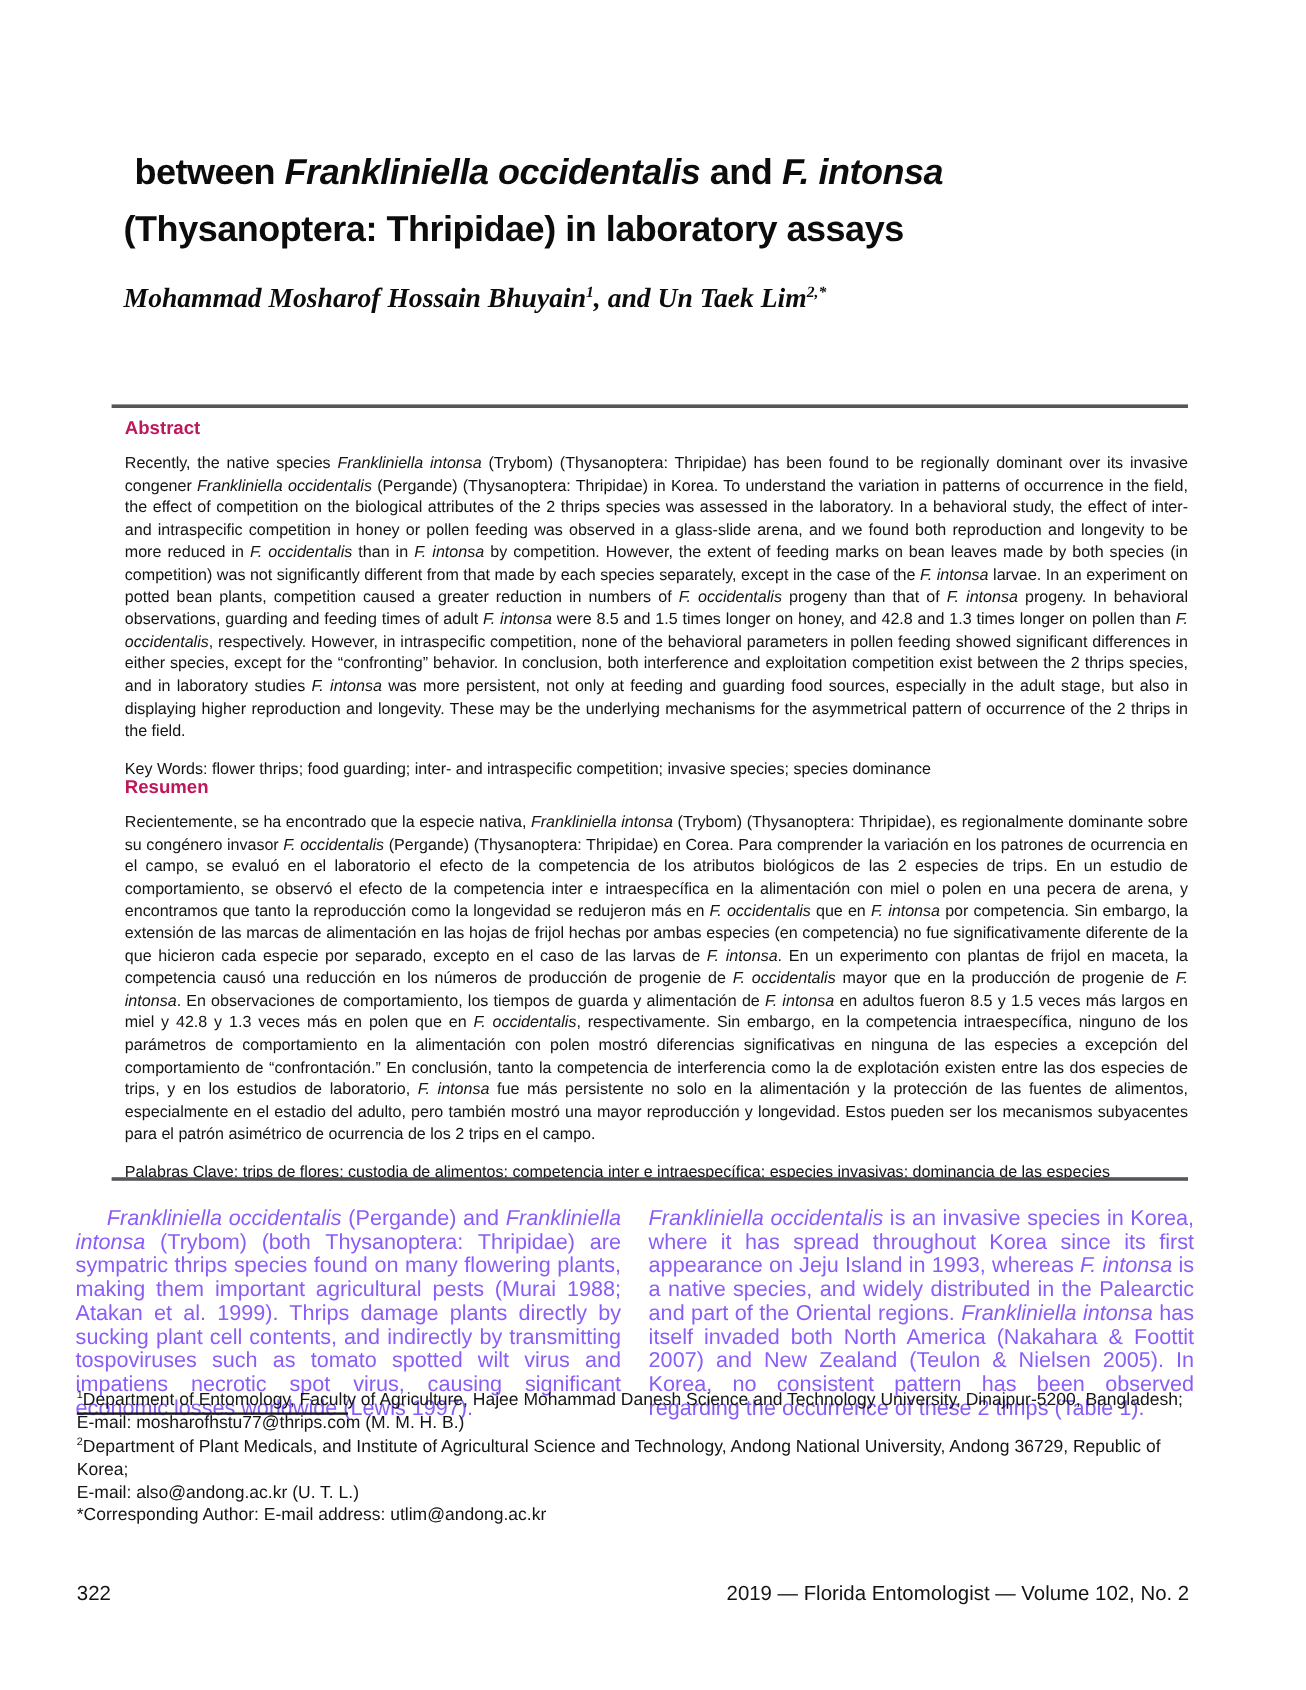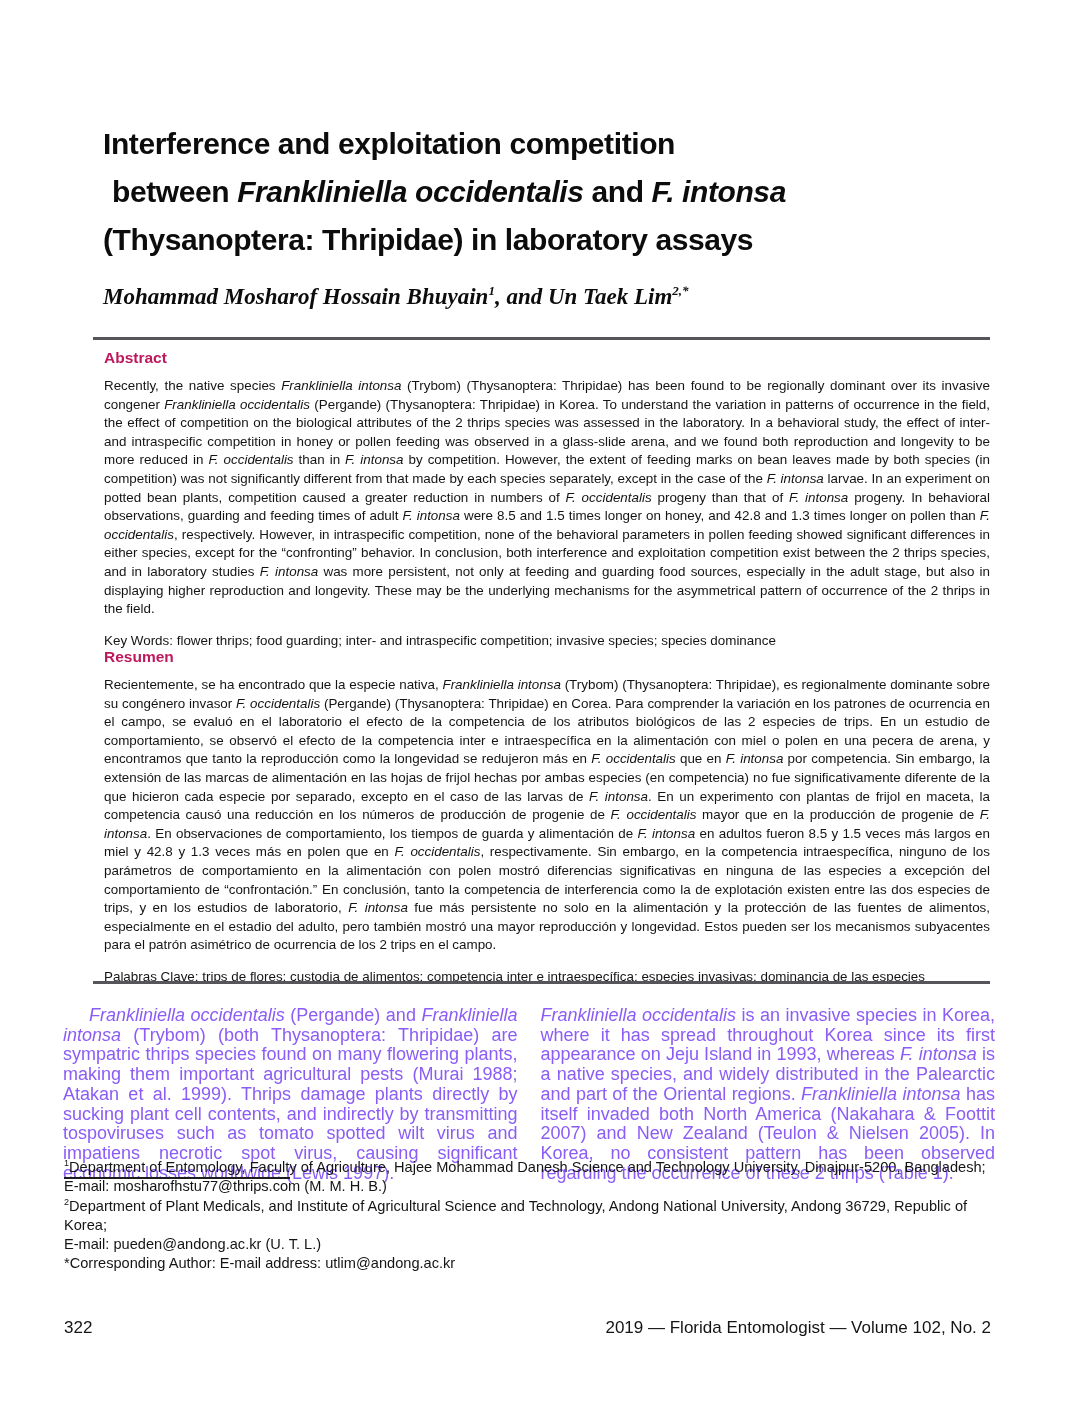--- a/index.html
+++ b/index.html
@@ -64,21 +64,20 @@
   i { font-style: italic; }
   sup { vertical-align: super; }
 </style>
 </head>
 <body>
 
 <div class="page">
 
   <header class="title-block">
     <h1 class="paper-title">
-      <span class="t-line">Interference and exploitation competition</span>
       <span class="t-line indent"> between <i>Frankliniella occidentalis</i> and <i>F. intonsa</i></span>
       <span class="t-line">(Thysanoptera: Thripidae) in laboratory assays</span>
     </h1>
     <div class="authors">Mohammad Mosharof Hossain Bhuyain<sup>1</sup>, and Un Taek Lim<sup>2,*</sup></div>
   </header>
 
   <div class="rule rule-top"></div>
 
   <section class="abs-section abstract-section">
     <h2 class="abs-heading">Abstract</h2>
@@ -98,21 +97,21 @@
     <p class="col col-left"><i>Frankliniella occidentalis</i> (Pergande) and <i>Frankliniella intonsa</i> (Trybom) (both Thysanoptera: Thripidae) are sympatric thrips species found on many flowering plants, making them important agricultural pests (Murai 1988; Atakan et al. 1999). Thrips damage plants directly by sucking plant cell contents, and indirectly by transmitting tospoviruses such as tomato spotted wilt virus and impatiens necrotic spot virus, causing significant economic losses worldwide (Lewis 1997).</p>
     <p class="col col-right"><i>Frankliniella occidentalis</i> is an invasive species in Korea, where it has spread throughout Korea since its first appearance on Jeju Island in 1993, whereas <i>F. intonsa</i> is a native species, and widely distributed in the Palearctic and part of the Oriental regions. <i>Frankliniella intonsa</i> has itself invaded both North America (Nakahara &amp; Foottit 2007) and New Zealand (Teulon &amp; Nielsen 2005). In Korea, no consistent pattern has been observed regarding the occurrence of these 2 thrips (Table 1).</p>
   </section>
 
   <div class="footnote-rule"></div>
 
   <section class="footnotes">
     <span class="footnote-line"><sup>1</sup>Department of Entomology, Faculty of Agriculture, Hajee Mohammad Danesh Science and Technology University, Dinajpur-5200, Bangladesh;</span>
     <span class="footnote-line">E-mail: mosharofhstu77@thrips.com (M. M. H. B.)</span>
     <span class="footnote-line"><sup>2</sup>Department of Plant Medicals, and Institute of Agricultural Science and Technology, Andong National University, Andong 36729, Republic of Korea;</span>
-    <span class="footnote-line">E-mail: pueden@andong.ac.kr (U. T. L.)</span>
+    <span class="footnote-line">E-mail: also@andong.ac.kr (U. T. L.)</span>
     <span class="footnote-line">*Corresponding Author: E-mail address: utlim@andong.ac.kr</span>
   </section>
 
   <footer class="page-footer">
     <span>322</span>
     <span>2019 — Florida Entomologist — Volume 102, No. 2</span>
   </footer>
 
 </div>
 

